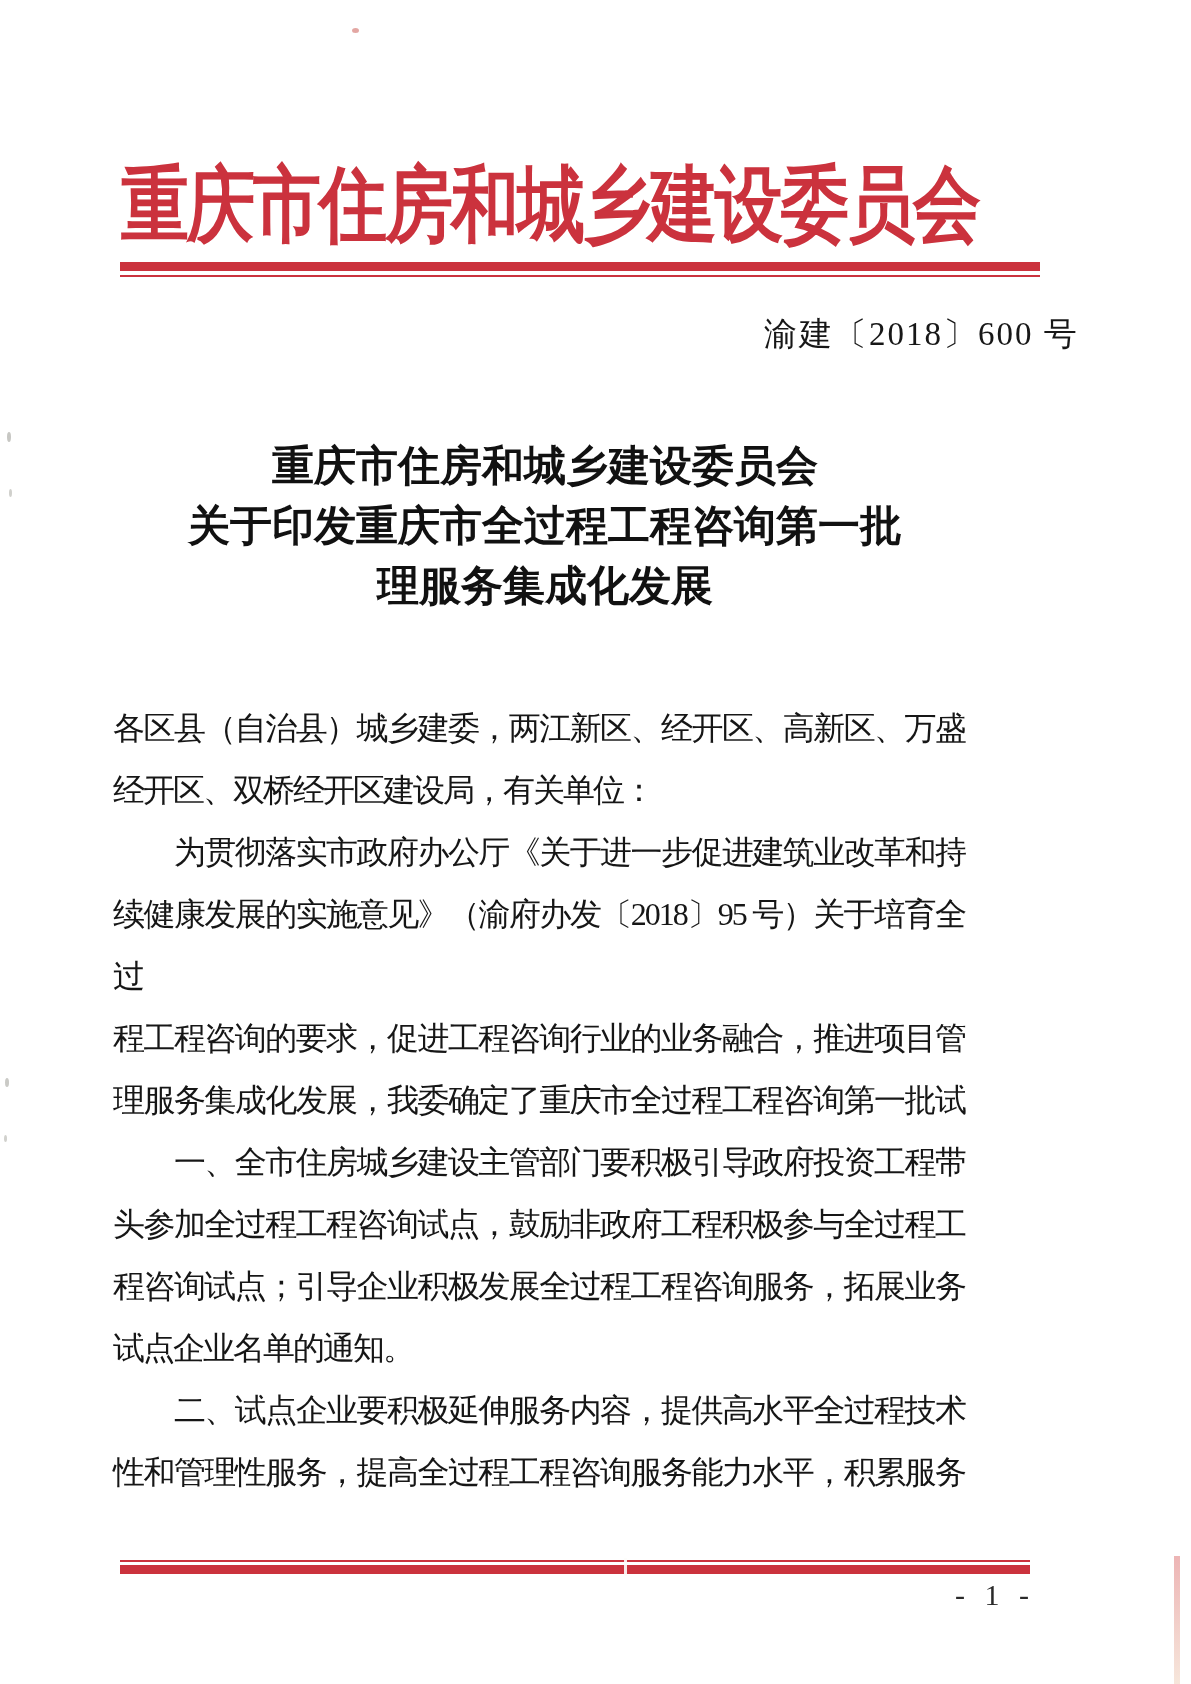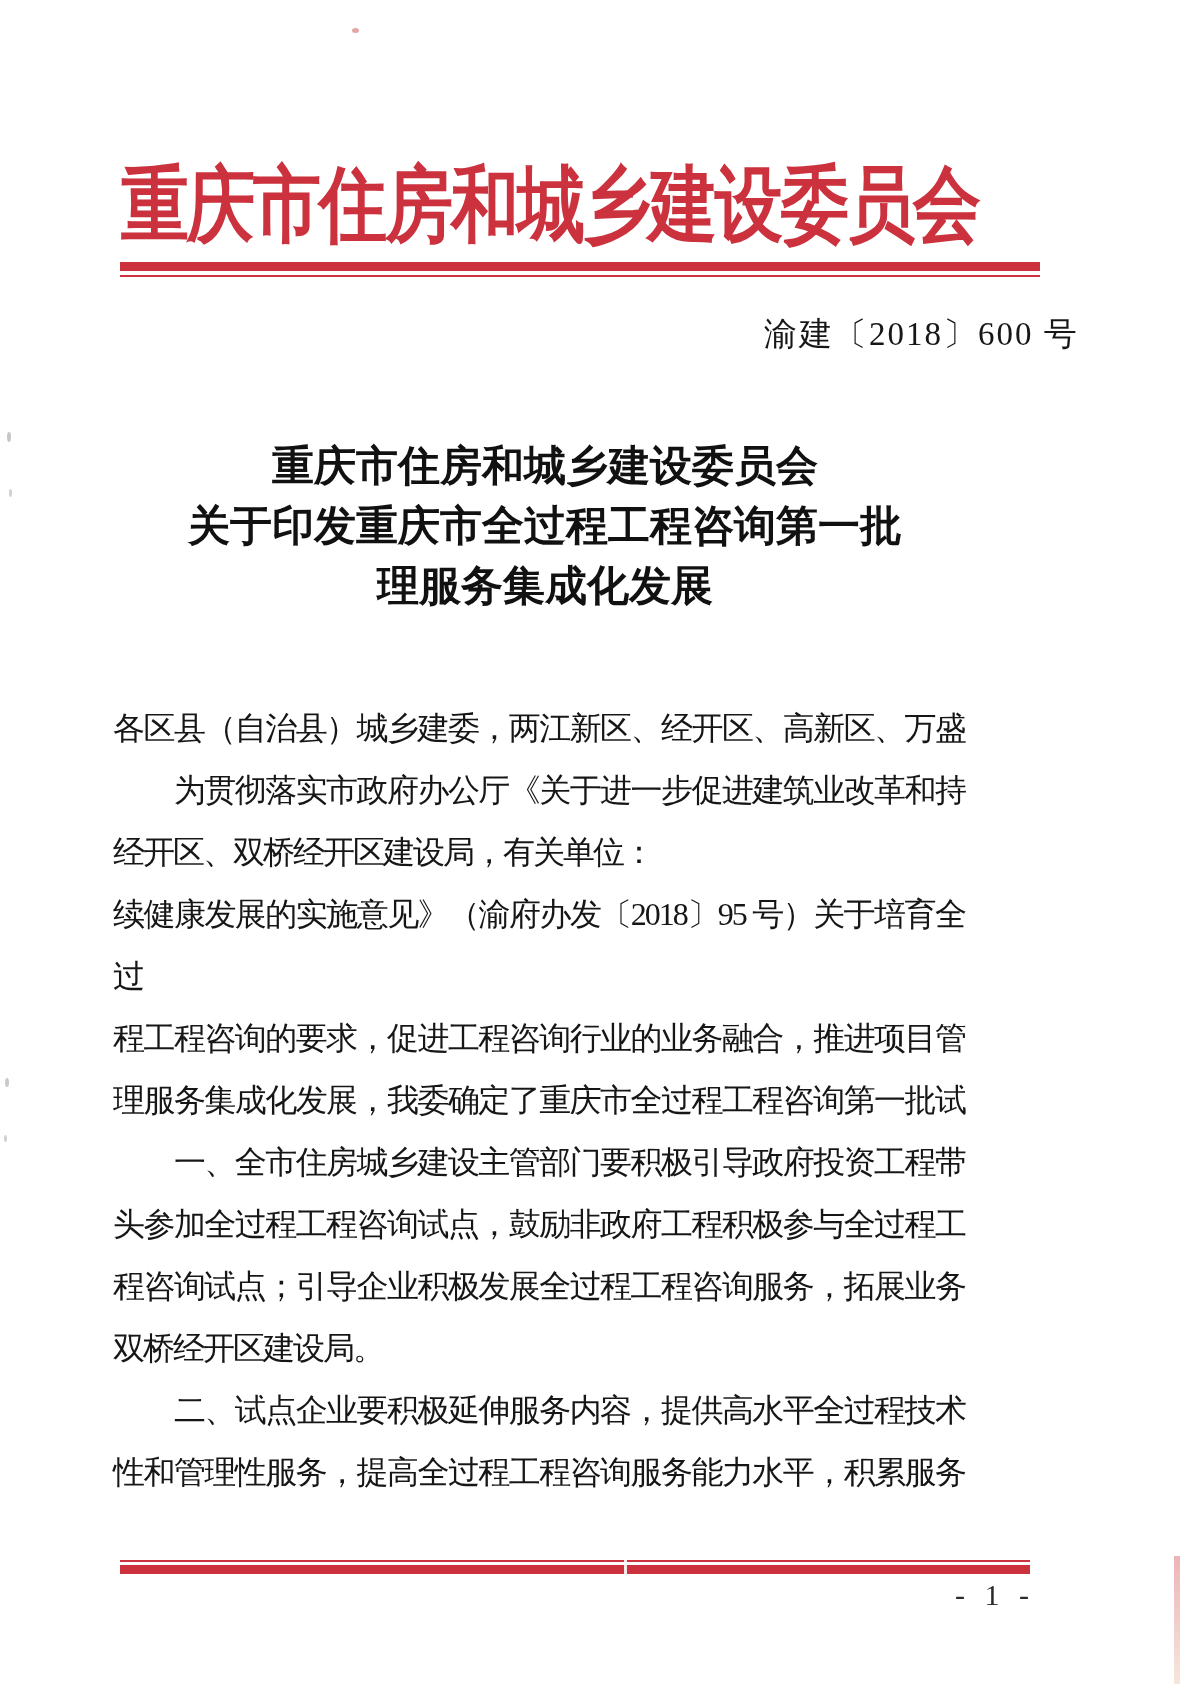--- a/index.html
+++ b/index.html
@@ -86,29 +86,29 @@
   <div class="doc-number">渝建〔2018〕600 号</div>
 
   <div class="doc-title">
     <div>重庆市住房和城乡建设委员会</div>
     <div>关于印发重庆市全过程工程咨询第一批</div>
     <div>理服务集成化发展</div>
   </div>
 
   <div class="body-text">
       <div class="bline j">各区县（自治县）城乡建委，两江新区、经开区、高新区、万盛</div>
+      <div class="bline">经开区、双桥经开区建设局，有关单位：</div>
       <div class="bline j">　　为贯彻落实市政府办公厅《关于进一步促进建筑业改革和持</div>
-      <div class="bline">经开区、双桥经开区建设局，有关单位：</div>
       <div class="bline j">续健康发展的实施意见》（渝府办发〔2018〕95 号）关于培育全过</div>
       <div class="bline j">程工程咨询的要求，促进工程咨询行业的业务融合，推进项目管</div>
       <div class="bline j">理服务集成化发展，我委确定了重庆市全过程工程咨询第一批试</div>
       <div class="bline j">　　一、全市住房城乡建设主管部门要积极引导政府投资工程带</div>
       <div class="bline j">头参加全过程工程咨询试点，鼓励非政府工程积极参与全过程工</div>
       <div class="bline j">程咨询试点；引导企业积极发展全过程工程咨询服务，拓展业务</div>
-      <div class="bline">双桥经开区建设局。</div>
+      <div class="bline">试点企业名单的通知。</div>
       <div class="bline j">　　二、试点企业要积极延伸服务内容，提供高水平全过程技术</div>
       <div class="bline j">性和管理性服务，提高全过程工程咨询服务能力水平，积累服务</div>
     </div>
 
   <div class="rule rule-foot-thin" style="background: rgb(203, 50, 61);"></div>
   <div class="rule rule-foot-thick" style="background: rgb(203, 50, 61);"></div>
   <div class="rule-gap"></div>
 
   <div class="page-number">- 1 -</div>
 

